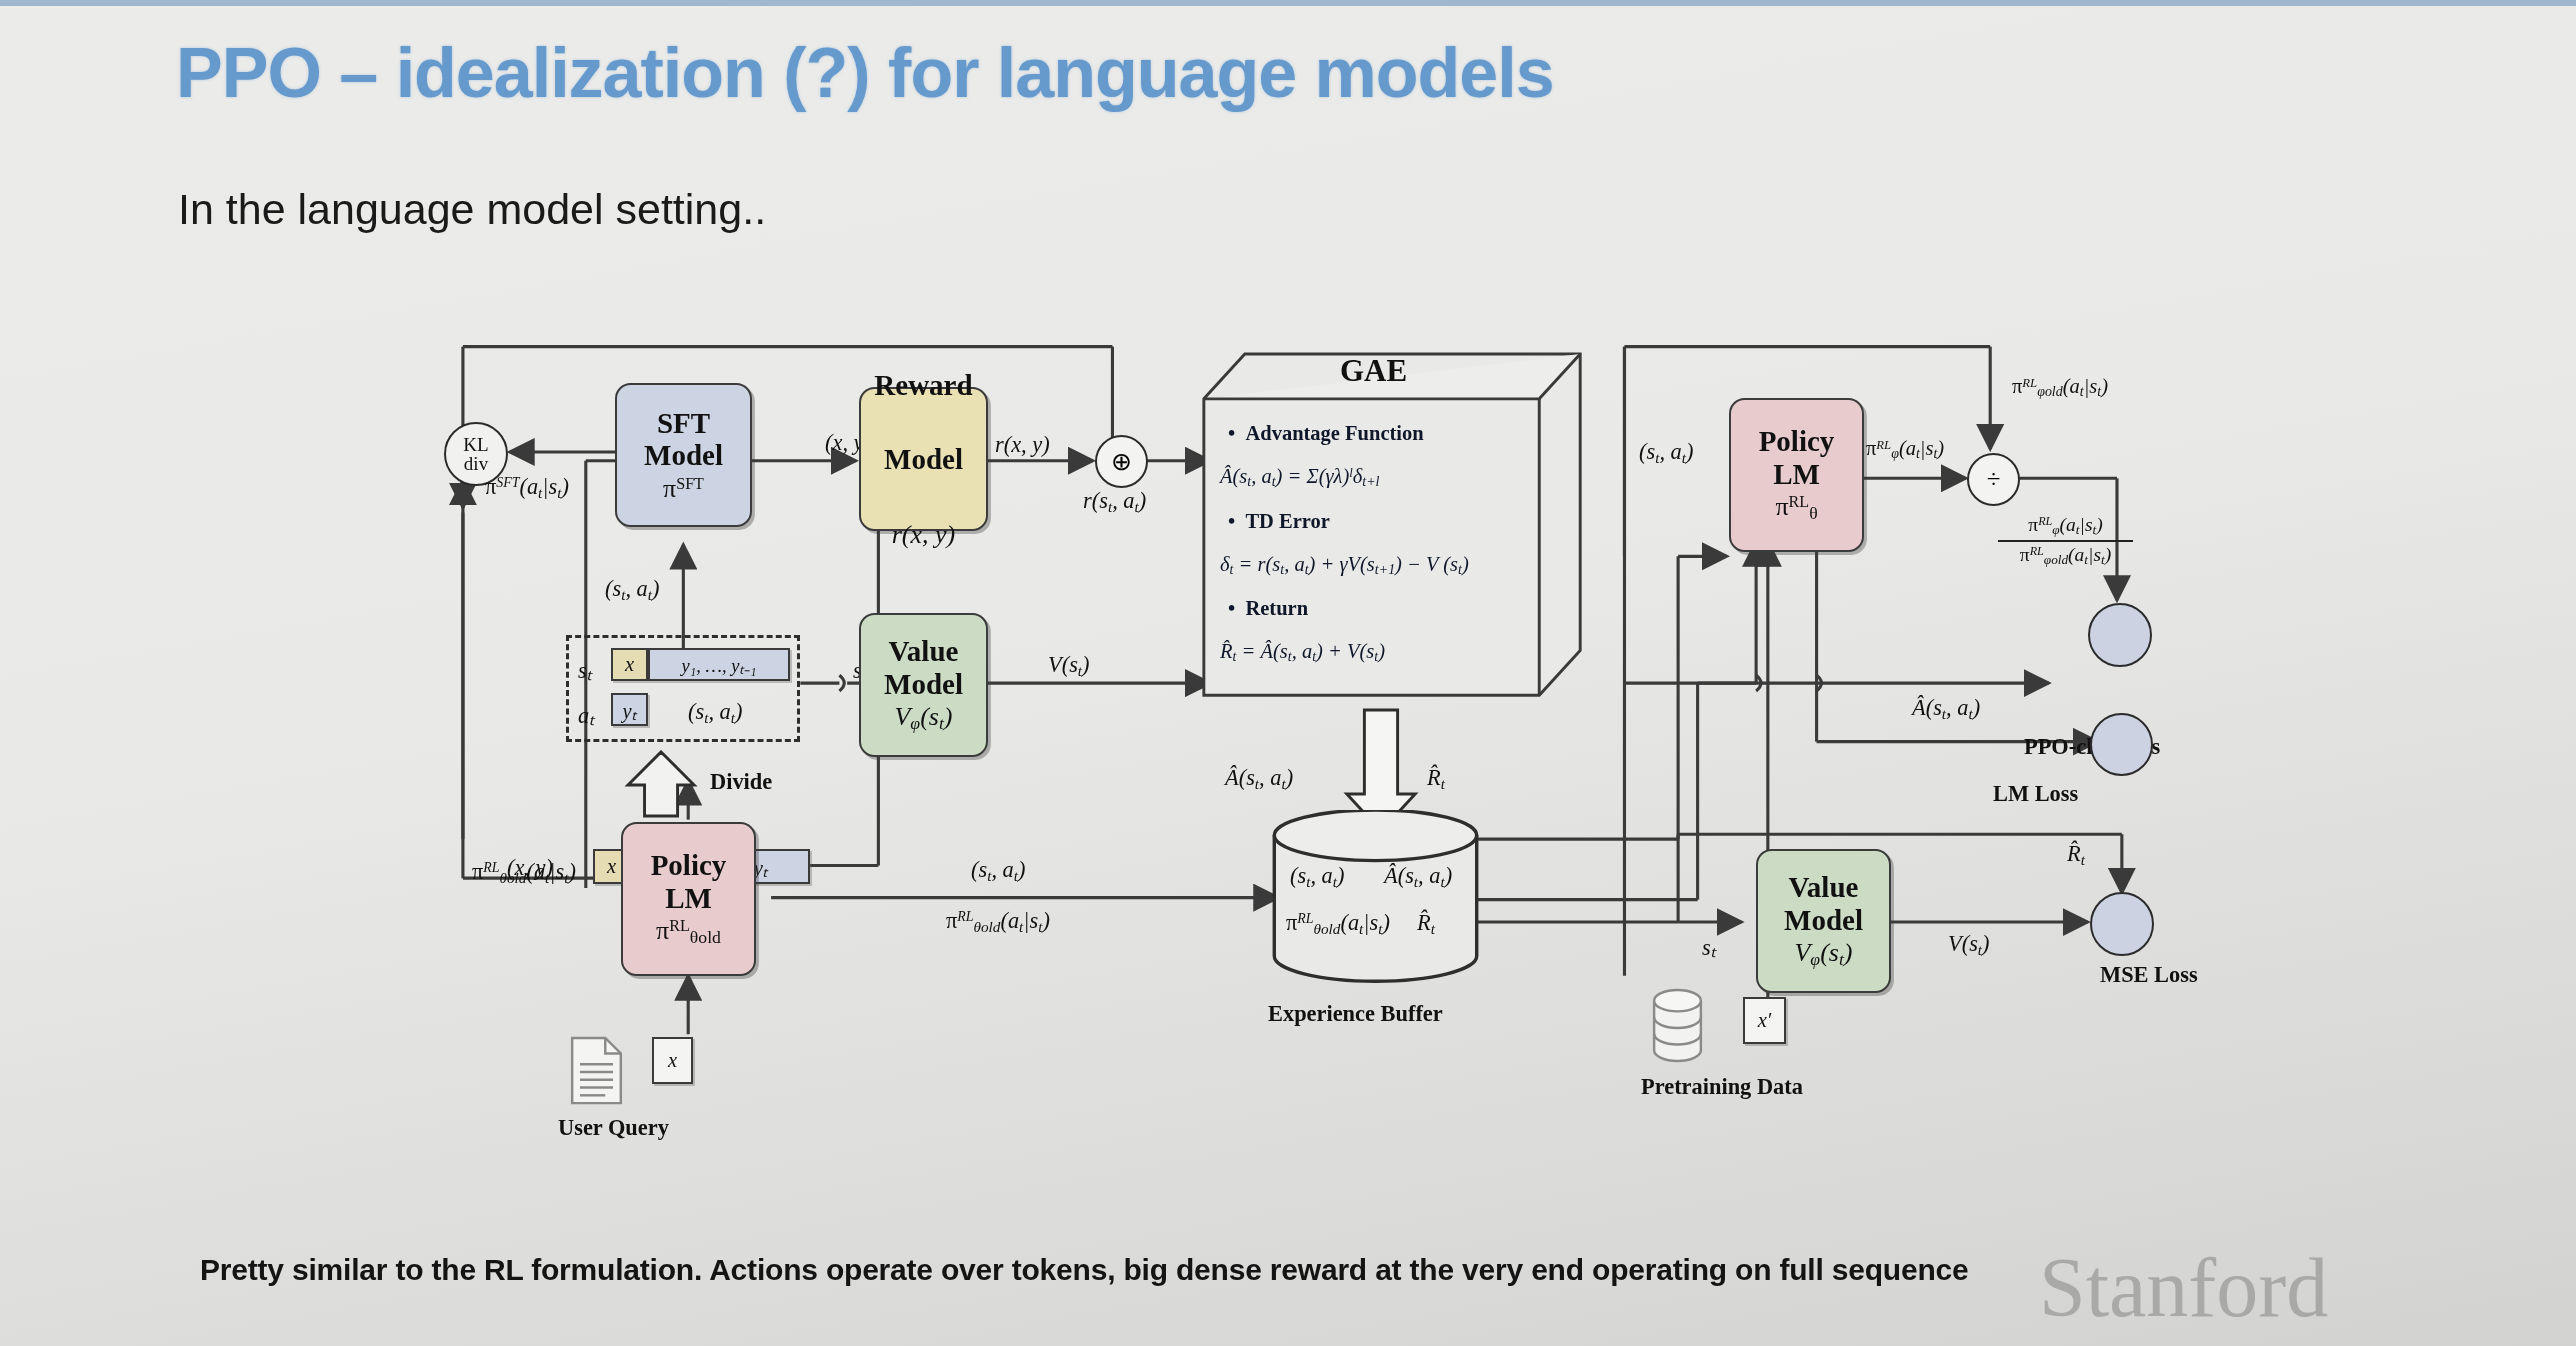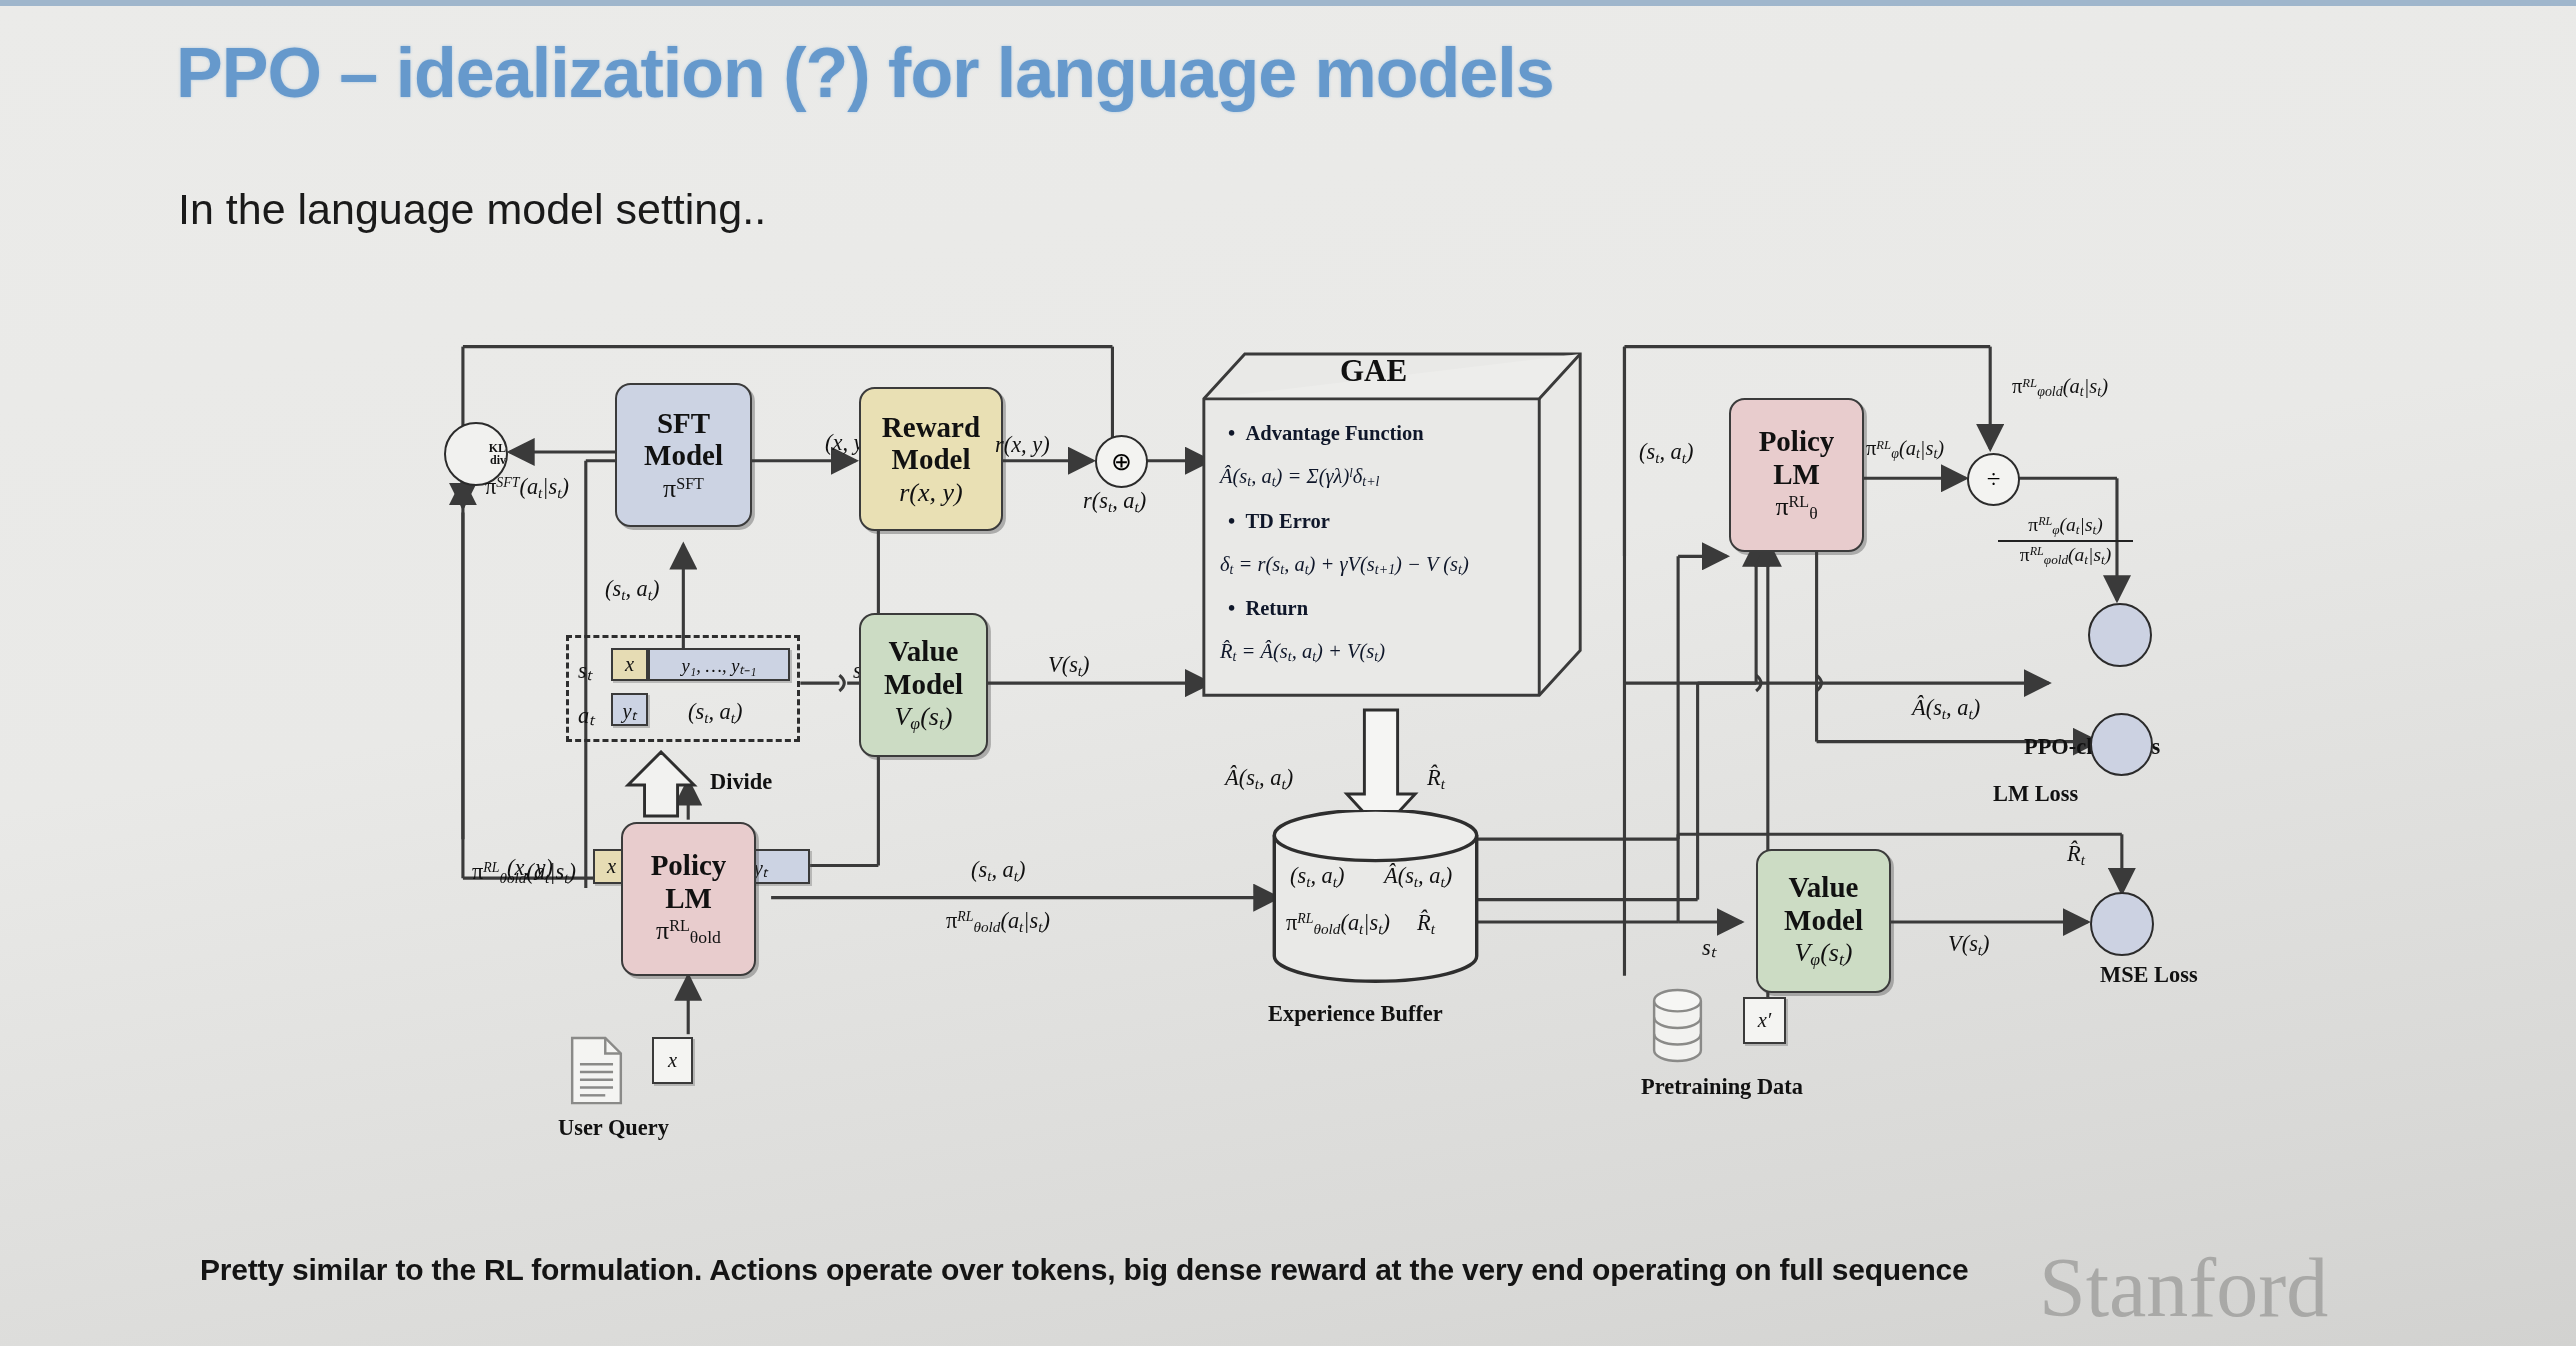--- a/index.html
+++ b/index.html
@@ -112,24 +112,24 @@
     position: absolute;
     border: 2.9px solid #2b2b2b;
     border-radius: 50%;
     background: #ccd2e2;
   }
   .klcircle {
     position: absolute;
     border: 2.9px solid #2b2b2b;
     border-radius: 50%;
     background: #f1f1ef;
-    display:flex; flex-direction:column; align-items:flex-end; justify-content:center;
+    display:flex; flex-direction:column; align-items:center; justify-content:center;
     font-family: "Liberation Serif", serif;
-    font-weight:bold;
-    font-size: 12px;
+    font-weight:normal;
+    font-size: 19px;
     line-height:1.0;
     color:#111;
   }
   .gae-title {
     position:absolute; width:100%; text-align:center; top: 17.6px;
     font-family:"Liberation Serif", serif; font-weight:bold; font-size:31px; color:#111;
   }
   .gae-item {
     position:absolute;
     font-family:"Liberation Serif", serif;
@@ -262,21 +262,21 @@
   </div>
 
   <div class="node" style="left:615px; top:90px; width:137px; height:144px; background:#ccd3e3;">
     <div class="l1">SFT</div>
     <div class="l2">Model</div>
     <div class="l3" style="font-style:normal">π<sup>SFT</sup></div>
   </div>
   <div class="lbl" style="left:605px; top:283px;">(s<sub>t</sub>, a<sub>t</sub>)</div>
 
   <div class="lbl" style="left:825px; top:137px;">(x, y)</div>
-  <div class="node" style="left:859px; top:94px; width:144px; height:144px; background:#e9e0b4;">
+  <div class="node" style="left:859px; top:94px; width:129px; height:144px; background:#e9e0b4;gap:42px;">
     <div class="l1">Reward</div>
     <div class="l2">Model</div>
     <div class="l3">r(x, y)</div>
   </div>
   <div class="lbl" style="left:995px; top:139px;">r(x, y)</div>
 
   <div class="opcircle" style="left:1095px; top:142px; width:49px; height:49px;">⊕</div>
   <div class="lbl" style="left:1083px; top:195px;">r(s<sub>t</sub>, a<sub>t</sub>)</div>
 
   <div class="dashbox" style="left:566px; top:342px; width:234px; height:107px;"></div>

